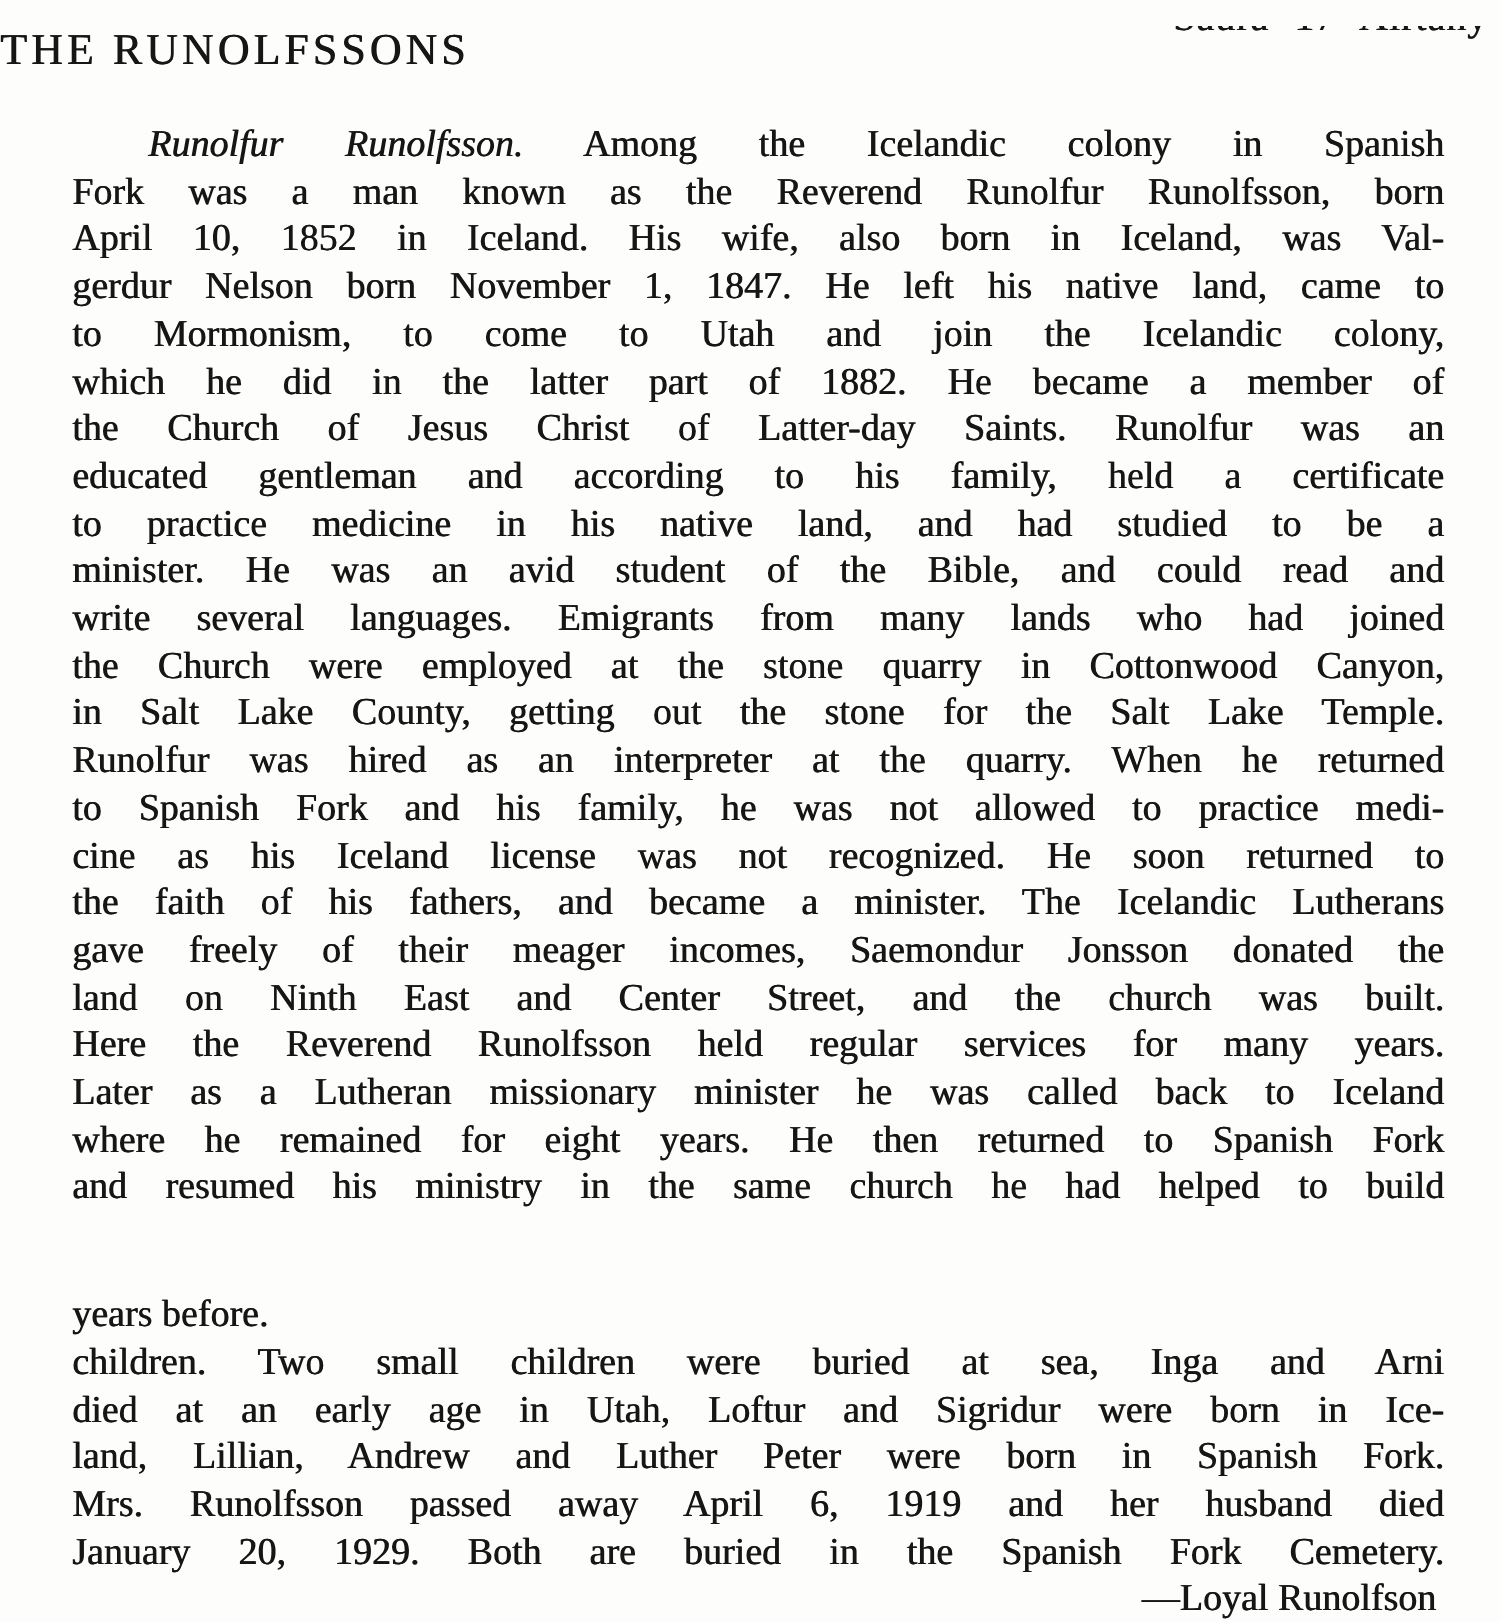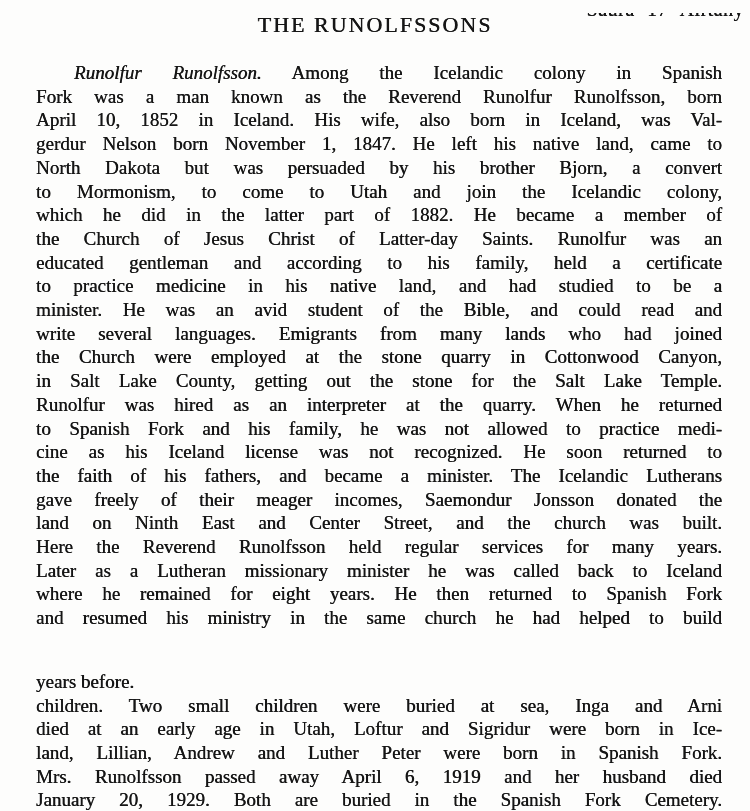--- a/index.html
+++ b/index.html
@@ -22,21 +22,21 @@
   }
   .header-fragment span {
     display: block;
     font-size: 20px; line-height: 26px;
     margin-top: -17px;
     word-spacing: 7px; letter-spacing: 0.5px;
     white-space: nowrap;
   }
   .title {
     margin: 13px 0 14px 0;
-    text-align: center;
+    text-align: left;
     font-size: 22px; line-height: 24px;
     letter-spacing: 2px;
     font-weight: 400;
   }
   .body-text {
     margin-left: 36px;
     width: 686px;
     font-size: 19px;
     line-height: 23.7px;
   }
@@ -60,21 +60,20 @@
     <span>Saura 17 Airtany</span>
   </div>
 
   <div class="title">THE RUNOLFSSONS</div>
 
   <div class="body-text">
       <div class="line indent"><span class="italic">Runolfur Runolfsson.</span> <span>Among the Icelandic colony in Spanish</span></div>
       <div class="line">Fork was a man known as the Reverend Runolfur Runolfsson, born</div>
       <div class="line">April 10, 1852 in Iceland. His wife, also born in Iceland, was Val-</div>
       <div class="line">gerdur Nelson born November 1, 1847. He left his native land, came to</div>
-      <div class="line">North Dakota but was persuaded by his brother Bjorn, a convert</div>
       <div class="line">to Mormonism, to come to Utah and join the Icelandic colony,</div>
       <div class="line">which he did in the latter part of 1882. He became a member of</div>
       <div class="line">the Church of Jesus Christ of Latter-day Saints. Runolfur was an</div>
       <div class="line">educated gentleman and according to his family, held a certificate</div>
       <div class="line">to practice medicine in his native land, and had studied to be a</div>
       <div class="line">minister. He was an avid student of the Bible, and could read and</div>
       <div class="line">write several languages. Emigrants from many lands who had joined</div>
       <div class="line">the Church were employed at the stone quarry in Cottonwood Canyon,</div>
       <div class="line">in Salt Lake County, getting out the stone for the Salt Lake Temple.</div>
       <div class="line">Runolfur was hired as an interpreter at the quarry. When he returned</div>
@@ -86,15 +85,16 @@
       <div class="line">Here the Reverend Runolfsson held regular services for many years.</div>
       <div class="line">Later as a Lutheran missionary minister he was called back to Iceland</div>
       <div class="line">where he remained for eight years. He then returned to Spanish Fork</div>
       <div class="line">and resumed his ministry in the same church he had helped to build</div>
       <div class="line align-left">years before.</div>
       <div class="line">children. Two small children were buried at sea, Inga and Arni</div>
       <div class="line">died at an early age in Utah, Loftur and Sigridur were born in Ice-</div>
       <div class="line">land, Lillian, Andrew and Luther Peter were born in Spanish Fork.</div>
       <div class="line">Mrs. Runolfsson passed away April 6, 1919 and her husband died</div>
       <div class="line">January 20, 1929. Both are buried in the Spanish Fork Cemetery.</div>
+      <div class="line align-right">—Loyal Runolfson</div>
     </div>
 
 </div>
 
 </body></html>

